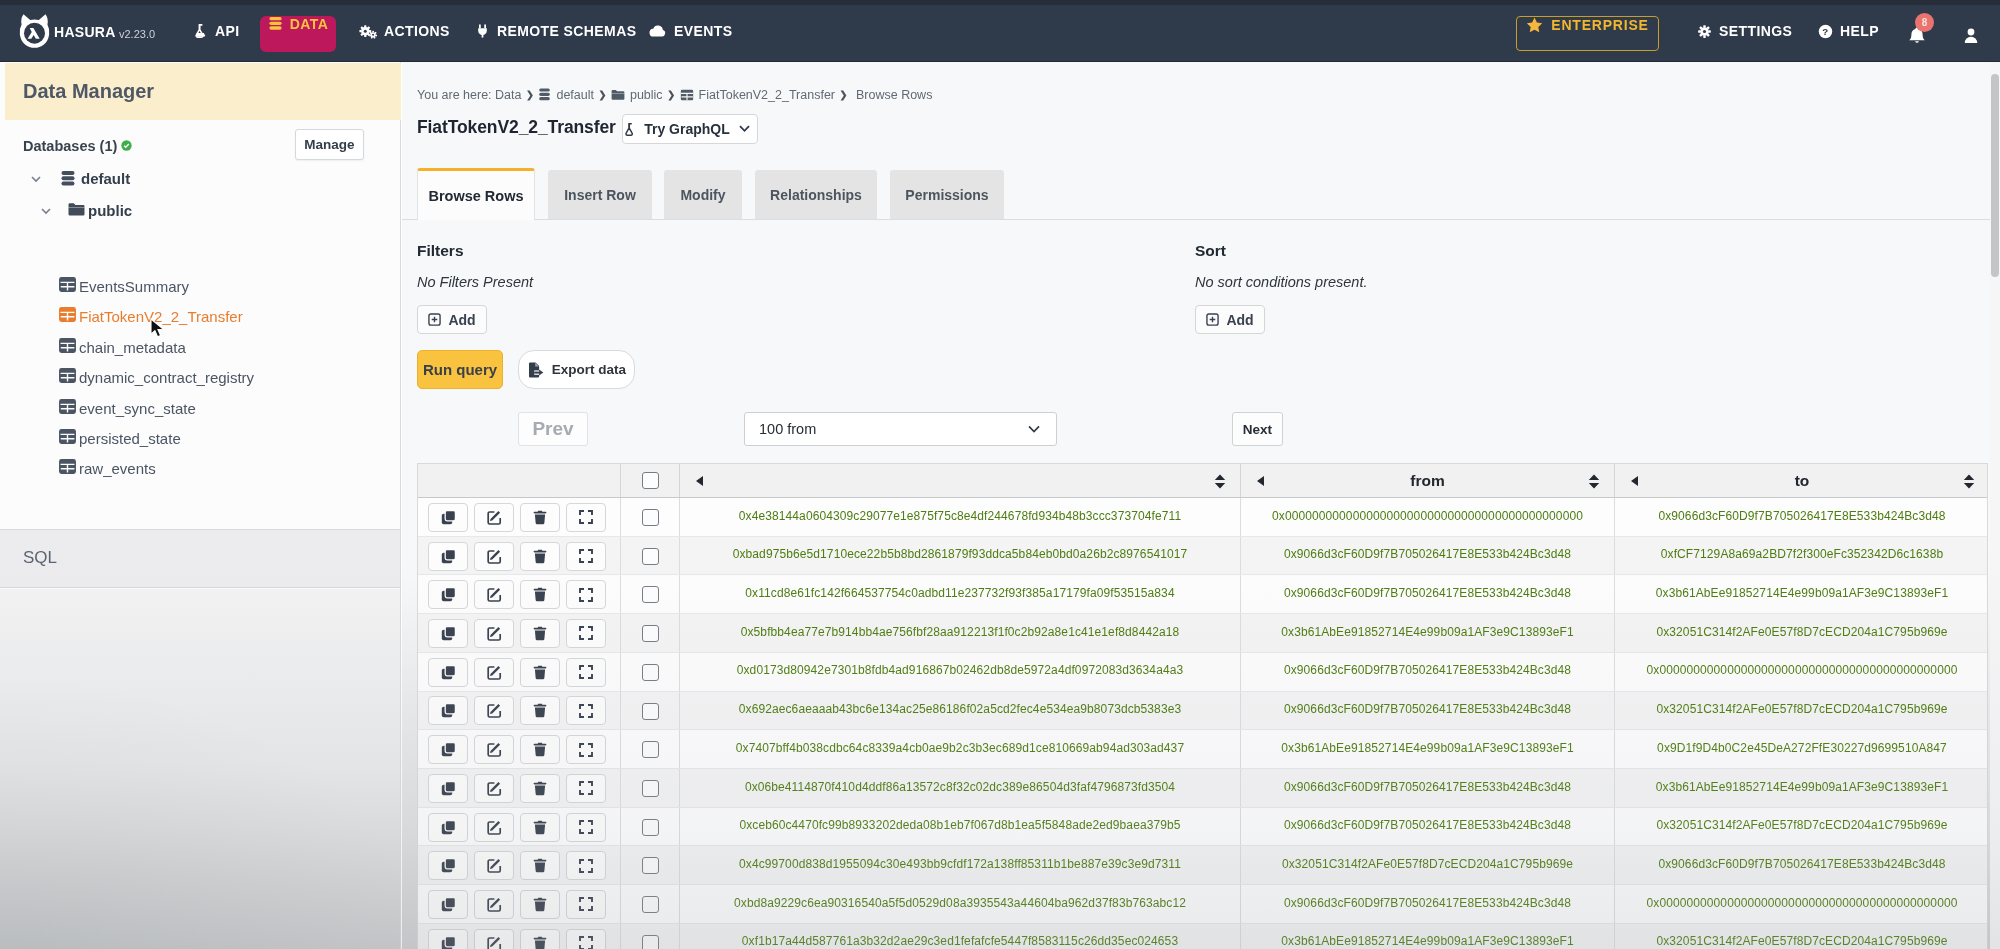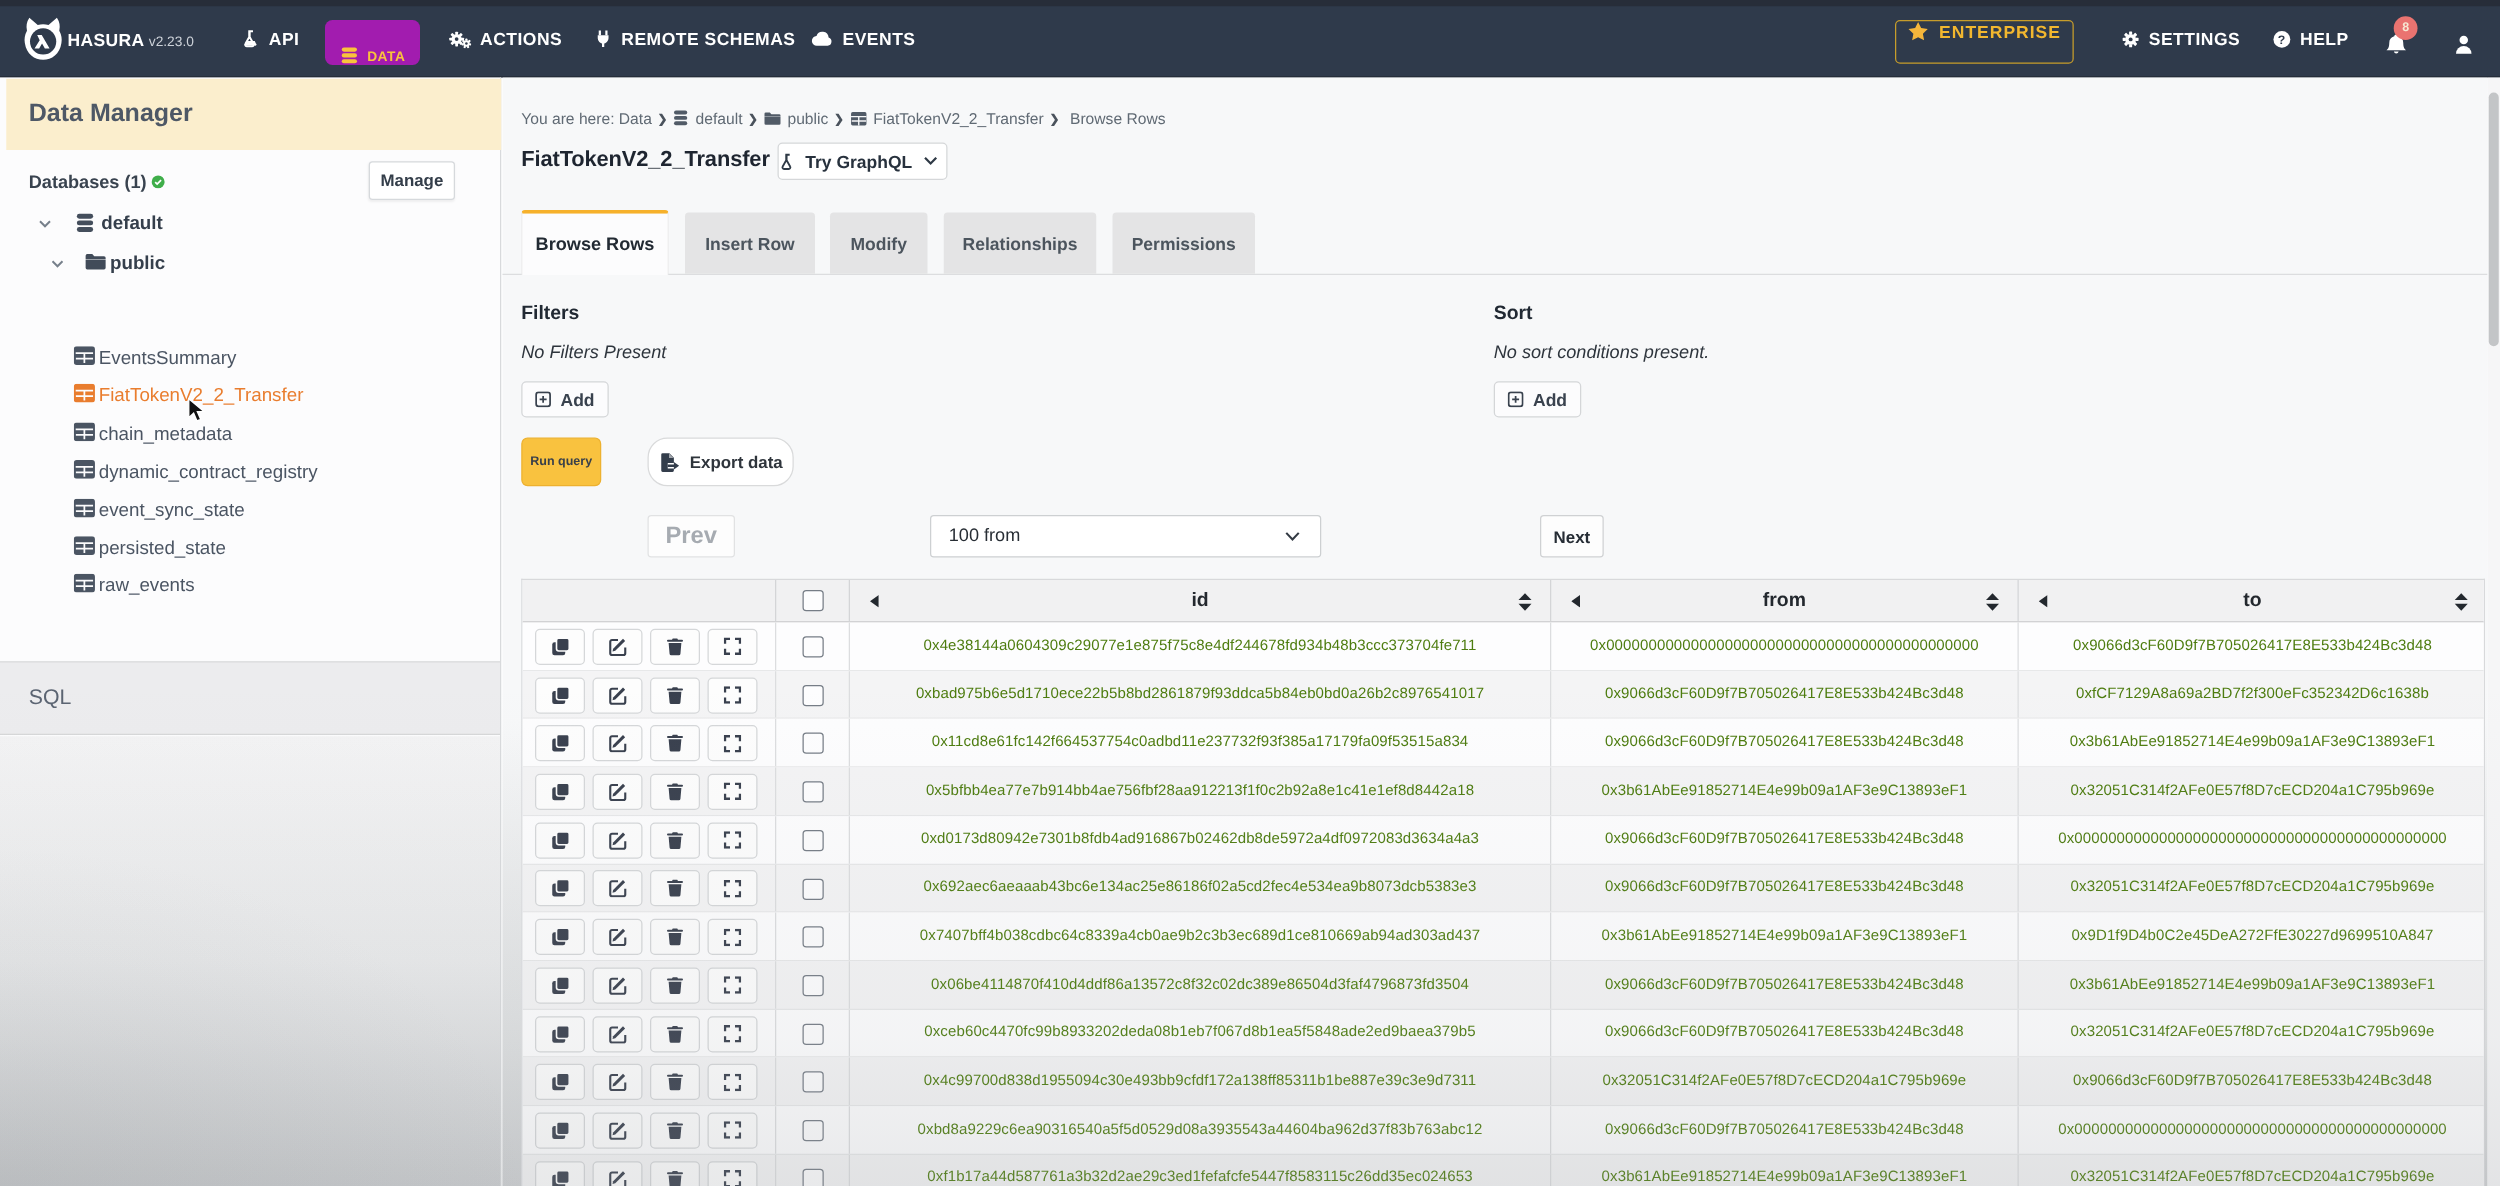--- a/index.html
+++ b/index.html
@@ -7,21 +7,21 @@
 body{font-family:"Liberation Sans",sans-serif;background:#fff;position:relative}
 #stage{position:absolute;left:0;top:0;width:2000px;height:949px;overflow:hidden}
 
 #nav{position:absolute;left:0;top:0;width:2000px;height:62px;background:#2f3a4b;border-bottom:1px solid #232a36}
 #nav .strip{position:absolute;left:0;top:0;width:2000px;height:5px;background:#272d39}
 #logo{position:absolute;left:19px;top:12px}
 #brand{position:absolute;left:54px;top:24px;color:#fff;font-weight:bold;font-size:14px;letter-spacing:.3px}
 #ver{position:absolute;left:119px;top:28px;color:#cdd2d9;font-size:11px}
 .navitem{position:absolute;top:0;height:62px;display:flex;align-items:center;color:#fff;font-weight:bold;font-size:14px;letter-spacing:.4px}
 .navitem svg{margin-right:7px}
-#ni-data{position:absolute;left:260px;top:16px;width:76px;height:36px;background:#a21caf;border-radius:6px;display:flex;align-items:flex-end;justify-content:center;color:#f9c33c;font-weight:bold;font-size:11px;letter-spacing:.4px}
+#ni-data{position:absolute;left:260px;top:16px;width:76px;height:36px;background:#be185d;border-radius:6px;display:flex;align-items:flex-start;justify-content:center;color:#f9c33c;font-weight:bold;font-size:14px;letter-spacing:.4px}
 #ni-data svg{margin-right:7px}
 #ent{position:absolute;left:1516px;top:16px;width:143px;height:35px;border:1px solid #c79d2b;border-radius:4px;display:flex;align-items:flex-start;justify-content:center;color:#f2b72f;font-weight:bold;font-size:14px;letter-spacing:.8px}
 #ent svg{margin-right:8px}
 #badge{position:absolute;left:1915px;top:13px;width:19px;height:19px;border-radius:50%;background:#ea7370;color:#f6e7d2;font-size:10px;font-weight:bold;display:flex;align-items:center;justify-content:center}
 
 #side{position:absolute;left:0;top:62px;width:401px;height:887px;background:#fcfcfd;border-right:1px solid #d8dadc}
 #dmhead{position:absolute;left:5px;top:1px;width:396px;height:57px;background:#fbeecd;display:flex;align-items:center}
 #dmhead span{margin-left:18px;color:#4e5866;font-weight:bold;font-size:20px}
 #dbrow{position:absolute;left:0;top:69px;width:401px;height:31px}
 #dbrow .t{position:absolute;left:23px;top:7px;color:#39434f;font-weight:bold;font-size:14.5px}
@@ -50,21 +50,21 @@
 #trybtn svg{margin:0 7px 0 0}
 #tabline{position:absolute;left:0px;top:157px;width:1588px;height:1px;background:#dcdddf}
 .tab{position:absolute;top:108px;height:49px;background:#e4e4e5;border-radius:3px 3px 0 0;display:flex;align-items:center;justify-content:center;color:#4c555e;font-weight:bold;font-size:14px}
 #tab-active{position:absolute;left:15px;top:106px;width:118px;height:52px;background:#fcfcfd;border-radius:3px 3px 0 0;border-top:3.5px solid #f6b12b;border-left:1px solid #e2e3e4;border-right:1px solid #e2e3e4;display:flex;align-items:center;justify-content:center;color:#222a33;font-weight:bold;font-size:14.5px}
 #filters-h{position:absolute;left:15px;top:180px;color:#212933;font-weight:bold;font-size:15.5px}
 #filters-n{position:absolute;left:15px;top:212px;color:#2e353d;font-style:italic;font-size:14.5px}
 #sort-h{position:absolute;left:793px;top:180px;color:#212933;font-weight:bold;font-size:15.5px}
 #sort-n{position:absolute;left:793px;top:212px;color:#2e353d;font-style:italic;font-size:14.5px}
 .addbtn{position:absolute;top:243px;width:70px;height:29px;background:#fcfcfd;border:1px solid #d4d6d8;border-radius:4px;display:flex;align-items:center;justify-content:center;color:#39424e;font-weight:bold;font-size:14px}
 .addbtn svg{margin-right:7px}
-#runq{position:absolute;left:15px;top:288px;width:64px;height:39px;background:#f9c23f;border:1px solid #edb12f;border-radius:5px;display:flex;align-items:center;justify-content:center;color:#39404a;font-weight:bold;font-size:10px}
+#runq{position:absolute;left:15px;top:288px;width:86px;height:39px;background:#f9c23f;border:1px solid #edb12f;border-radius:5px;display:flex;align-items:center;justify-content:center;color:#39404a;font-weight:bold;font-size:15px}
 #expbtn{position:absolute;left:116px;top:288px;width:117px;height:39px;background:#fff;border:1px solid #d9dadb;border-radius:16px;display:flex;align-items:center;justify-content:center;color:#2f353c;font-weight:bold;font-size:13.5px}
 #expbtn svg{margin-right:8px}
 #prev{position:absolute;left:116px;top:350px;width:70px;height:34px;background:#fdfdfd;border:1px solid #e1e2e3;border-radius:3px;display:flex;align-items:center;justify-content:center;color:#a6abb1;font-weight:bold;font-size:19px}
 #rowsel{position:absolute;left:342px;top:350px;width:313px;height:34px;background:#fff;border:1px solid #cdd0d2;border-radius:3px}
 #rowsel span{position:absolute;left:14px;top:8px;color:#272d34;font-size:14.5px}
 #rowsel svg{position:absolute;right:16px;top:12px}
 #next{position:absolute;left:830px;top:350px;width:51px;height:34px;background:#fdfdfd;border:1px solid #cfd1d3;border-radius:3px;display:flex;align-items:center;justify-content:center;color:#262d35;font-weight:bold;font-size:13.5px}
 
 #tbl{position:absolute;left:15px;top:401px;width:1571px;height:486px;border:1px solid #d8d9db;border-bottom:none;overflow:hidden;background:#fdfdfe}
 .thead{display:flex;height:34px;background:#f1f1f2;border-bottom:1px solid #c7c8ca}
@@ -366,21 +366,20 @@
 <div id="tbl">
  <div class="thead">
   <div class="c0"></div>
   <div class="c1">
             <div class="cb"></div>
           </div>
   <div class="c2">
             <svg class="harrL" width="7" height="10" viewBox="0 0 7 10">
               <path d="M7,0 V10 L0,5 Z" fill="#23282e"></path>
             </svg>
-            <div class="hlabel">id</div>
             <svg class="hsort" width="12" height="15" viewBox="0 0 12 15">
               <path d="M6,0.5 L11.2,6 H0.8 Z" fill="#23282e"></path>
               <path d="M6,14.5 L11.2,9 H0.8 Z" fill="#23282e"></path>
             </svg>
           </div>
   <div class="c3">
             <svg class="harrL" width="7" height="10" viewBox="0 0 7 10">
               <path d="M7,0 V10 L0,5 Z" fill="#23282e"></path>
             </svg>
             <div class="hlabel">from</div>

